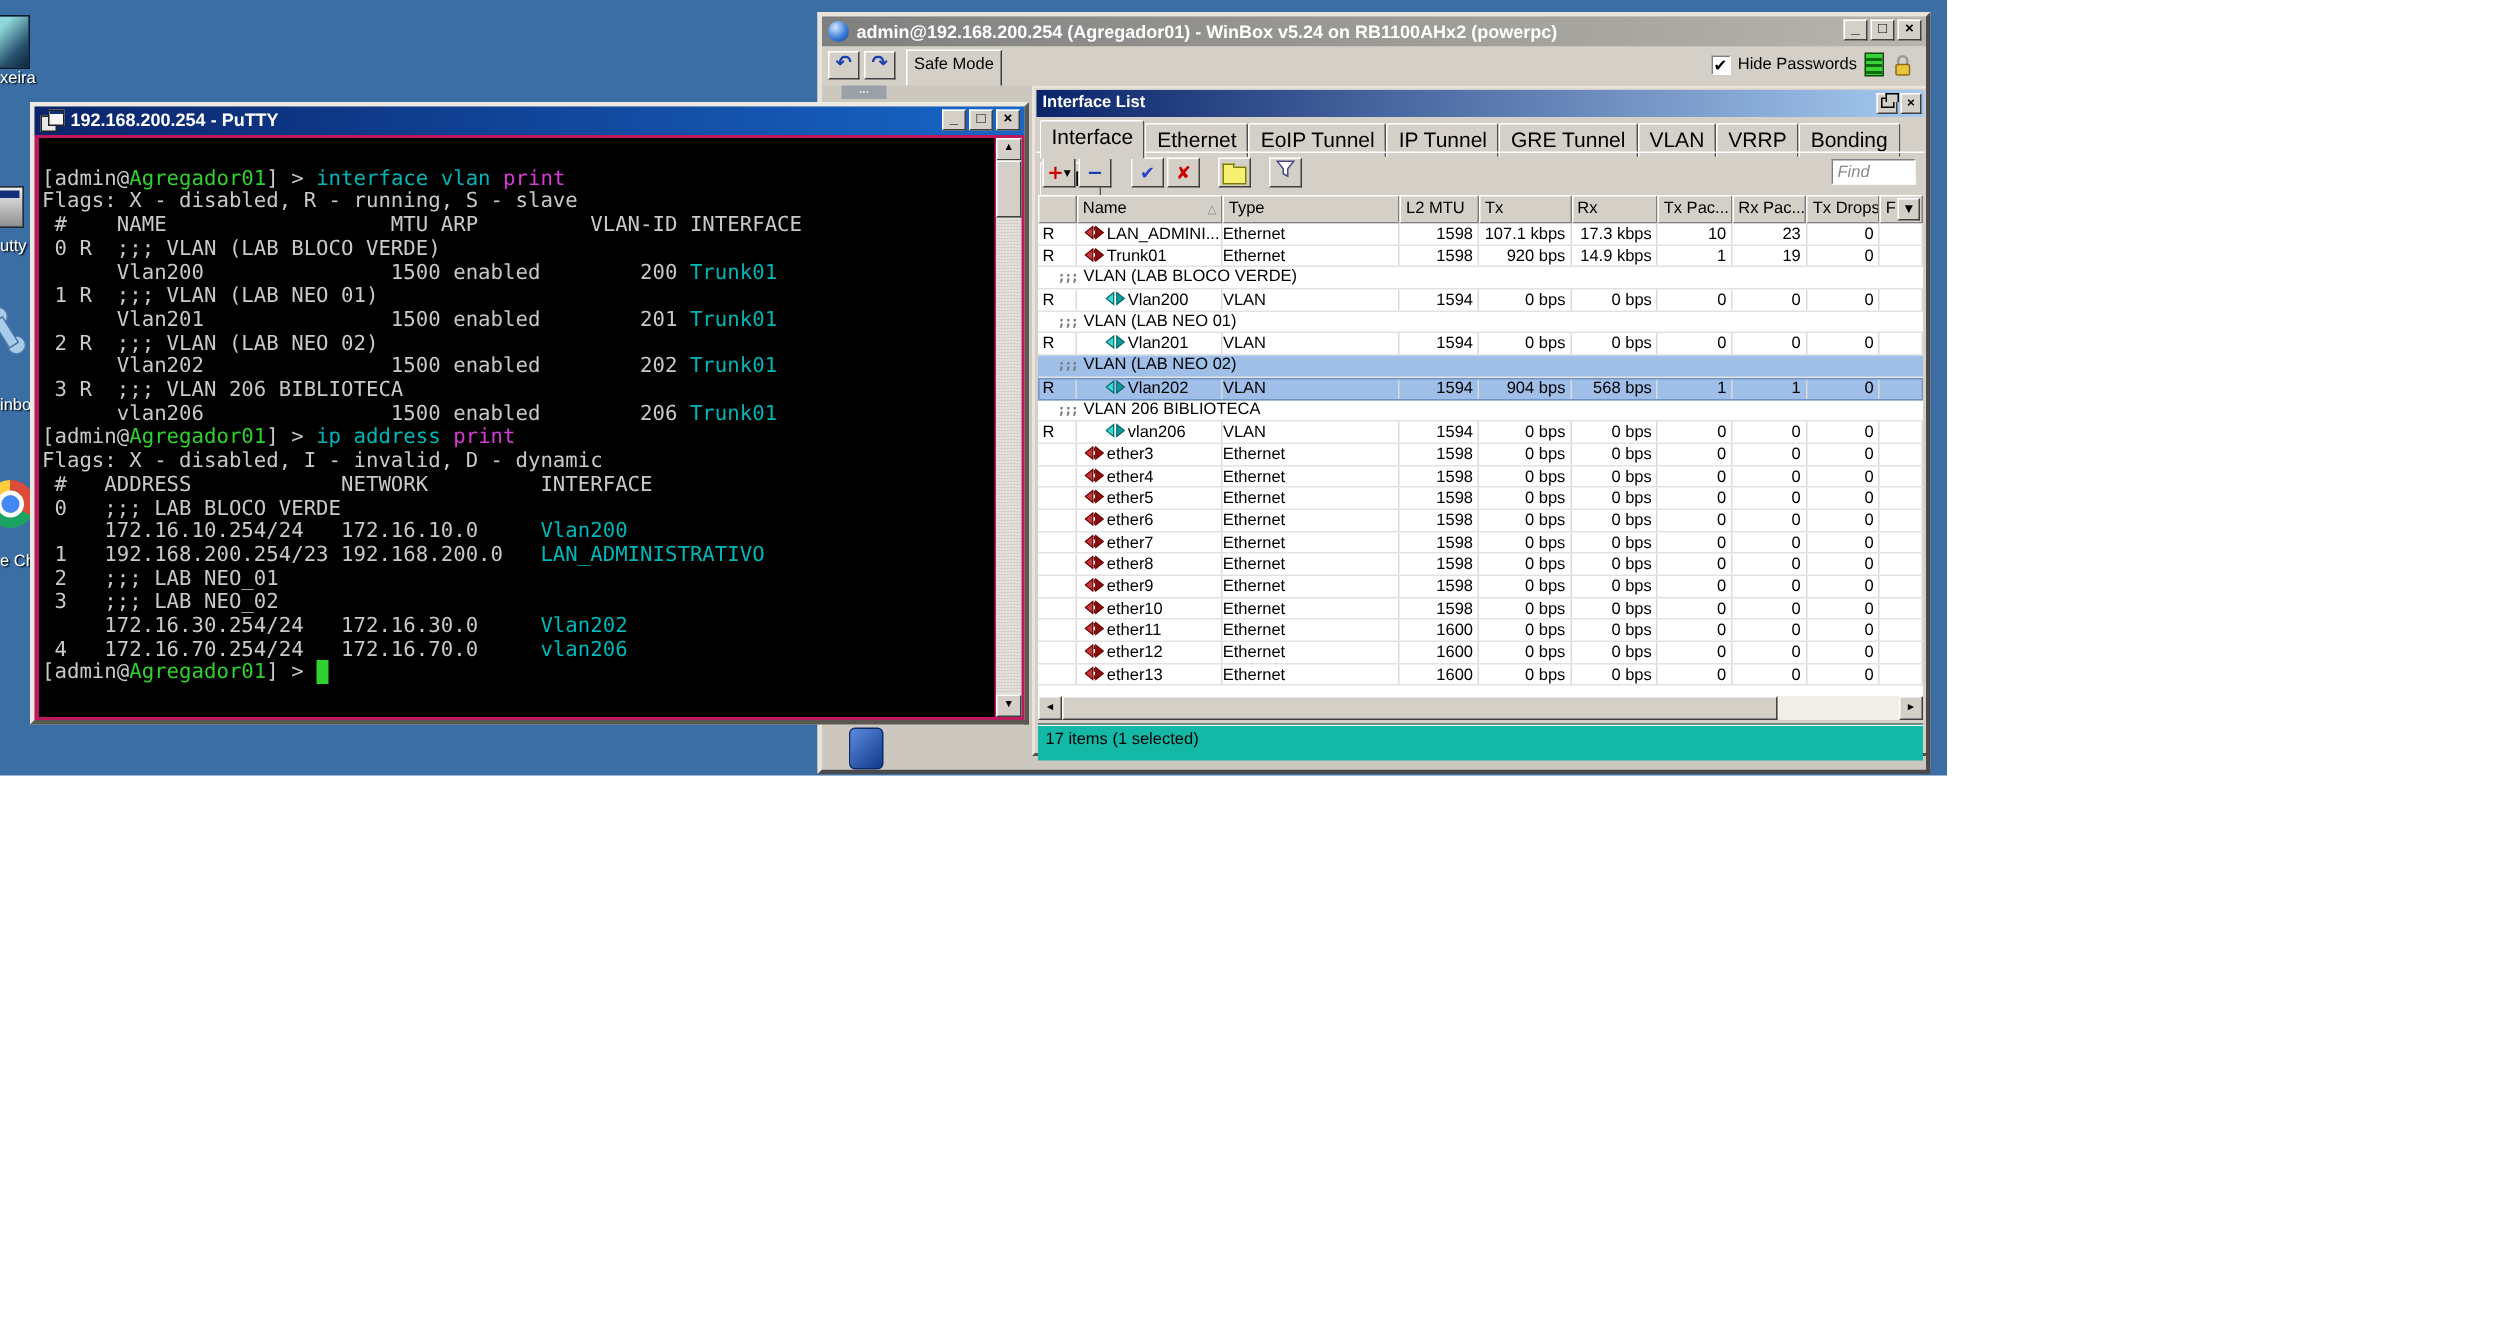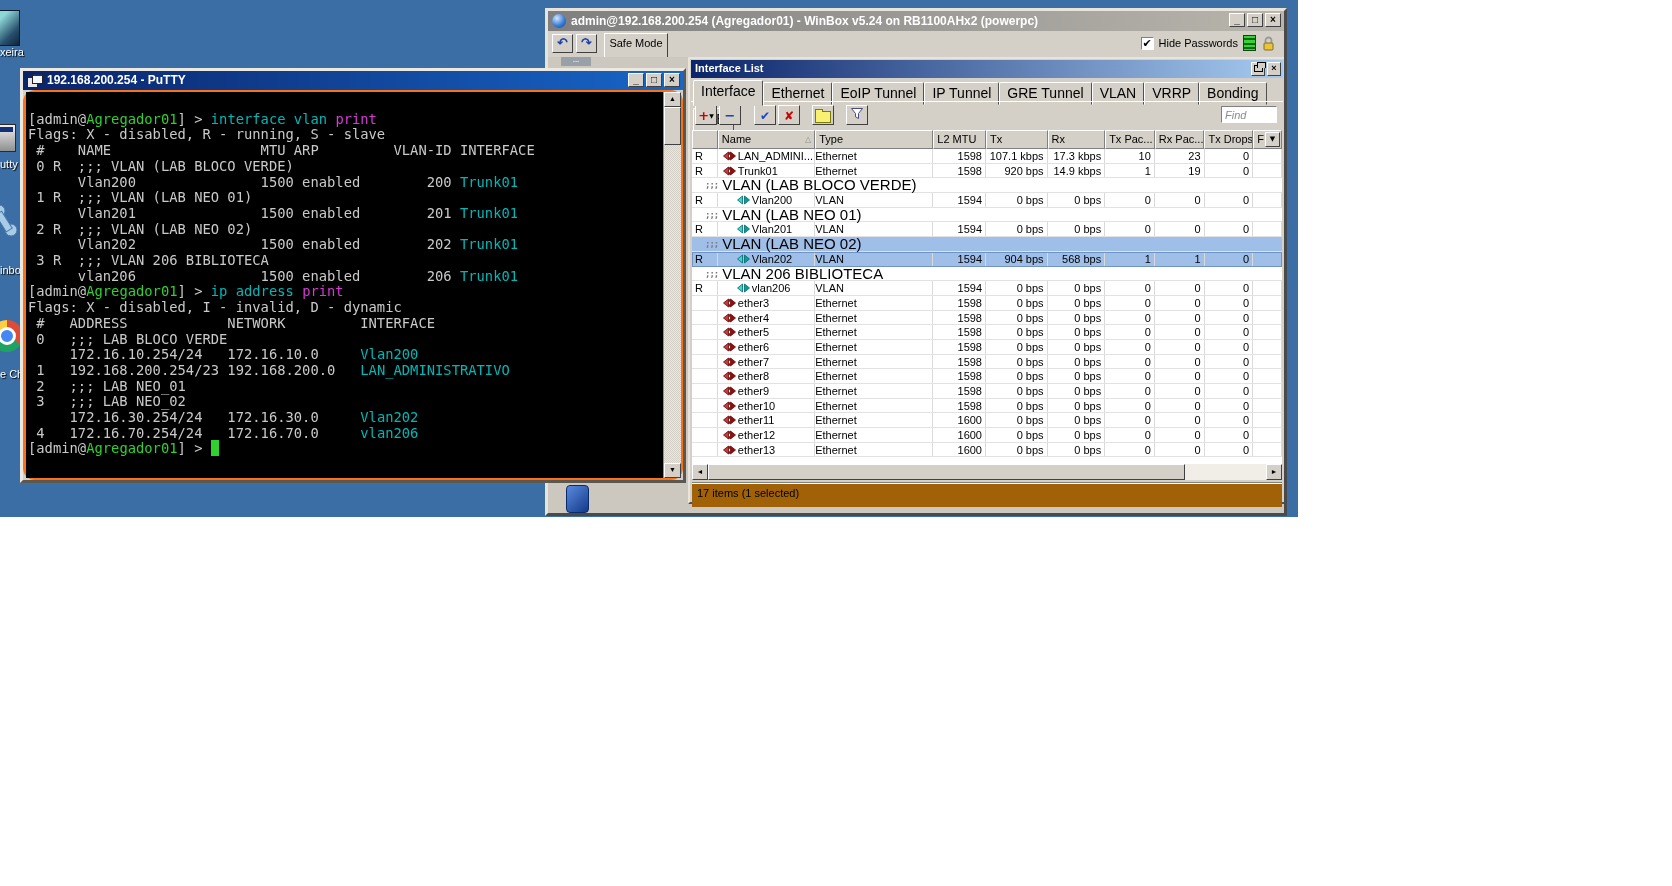--- a/index.html
+++ b/index.html
@@ -90,40 +90,40 @@
   .trow{display:flex;height:14.7px;box-sizing:border-box;border-bottom:1px solid #e2e2e2;
         font-size:11px;line-height:13.5px;color:#000;}
   .trow.sel{background:#9fbfe8;}
   .trow.sel.focusrow{outline:1px solid #6f93c4;outline-offset:-1px;}
   .tcell{display:inline-block;box-sizing:border-box;height:100%;border-right:1px solid #dadada;
          white-space:nowrap;overflow:hidden;padding-top:1px;}
   .tcell.num{text-align:right;padding-right:3px;}
   .tcell.flag{padding-left:3px;}
   .ric{vertical-align:-1px;margin-right:2px;}
   .cmticon{color:#7a7a7a;font:bold 9px/14px "DejaVu Sans Mono",monospace;margin:0 4px 0 13px;letter-spacing:-1px;}
-  .cmttext{font-size:15px;line-height:13.5px;}
+  .cmttext{font-size:11px;line-height:13.5px;}
   .il-hscroll{position:absolute;left:2px;right:2px;top:405px;height:16px;background:#f0eee7;display:flex;}
   .sarr{width:16px;height:16px;box-sizing:border-box;background:#d4d0c8;border:1px solid;
         border-color:#fff #404040 #404040 #fff;font-size:7px;line-height:13px;text-align:center;color:#000;}
   .sthumb{position:absolute;left:16px;top:0;width:477px;height:16px;box-sizing:border-box;background:#d4d0c8;
           border:1px solid;border-color:#fff #404040 #404040 #fff;}
   .sarr.right{position:absolute;right:0;top:0;}
   .il-status{position:absolute;left:2px;right:2px;top:423px;height:20px;border-top:1px solid #808080;
-             box-shadow:inset 0 1px 0 #fff;font-size:11px;color:#000;padding:4px 0 0 5px;background:#a16207;}
+             box-shadow:inset 0 1px 0 #fff;font-size:11px;color:#000;padding:4px 0 0 5px;background:#14b8a6;}
 
   
   .putty{position:absolute;left:20px;top:68px;width:666px;height:415px;box-sizing:border-box;
          background:#d4d0c8;border:3px solid;border-color:#ece9e1 #5a5850 #5a5850 #ece9e1;z-index:3;}
   .pt-title{position:absolute;left:0;top:0;right:0;height:19px;
             background:linear-gradient(90deg,#0a246a 0%,#1866c8 100%);color:#fff;}
   .pt-icon{position:absolute;left:4px;top:2px;width:16px;height:14px;}
   .pt-icon::before{content:"";position:absolute;left:0;top:4px;width:9px;height:9px;background:#e8e8e8;border:1px solid #222;}
   .pt-icon::after{content:"";position:absolute;left:5px;top:0;width:9px;height:9px;background:#f6f6f6;border:1px solid #222;box-shadow:inset 0 2px 0 #10307a;}
   .pt-title-text{position:absolute;left:24px;top:2px;font-size:12px;font-weight:bold;white-space:nowrap;}
-  .pt-body{position:absolute;left:0;right:0;top:19px;bottom:0;background:#f97316;border-radius:12px;}
+  .pt-body{position:absolute;left:0;right:0;top:19px;bottom:0;background:#be185d;}
   .term{position:absolute;left:3px;top:2px;right:20px;bottom:2px;background:#000;overflow:hidden;
         font:13.8px/15.7px "DejaVu Sans Mono",monospace;padding:4px 0 0 2px;}
   .tline{white-space:pre;}
   .c-d{color:#c9c9c9;} .c-g{color:#2fd12f;} .c-c{color:#00b7b7;} .c-m{color:#d53bd5;}
   .c-cur{background:#2fd12f;color:#2fd12f;}
   .vscroll{position:absolute;right:2px;top:2px;width:17px;bottom:2px;
            background:repeating-conic-gradient(#e8e6df 0 25%,#d4d0c8 0 50%) 0 0/2px 2px;}
   .varr{position:absolute;left:0;width:17px;height:15px;box-sizing:border-box;background:#d4d0c8;border:1px solid;
         border-color:#fff #404040 #404040 #fff;font-size:7px;line-height:12px;text-align:center;color:#000;}
   .varr.up{top:0;} .varr.dn{bottom:0;}

